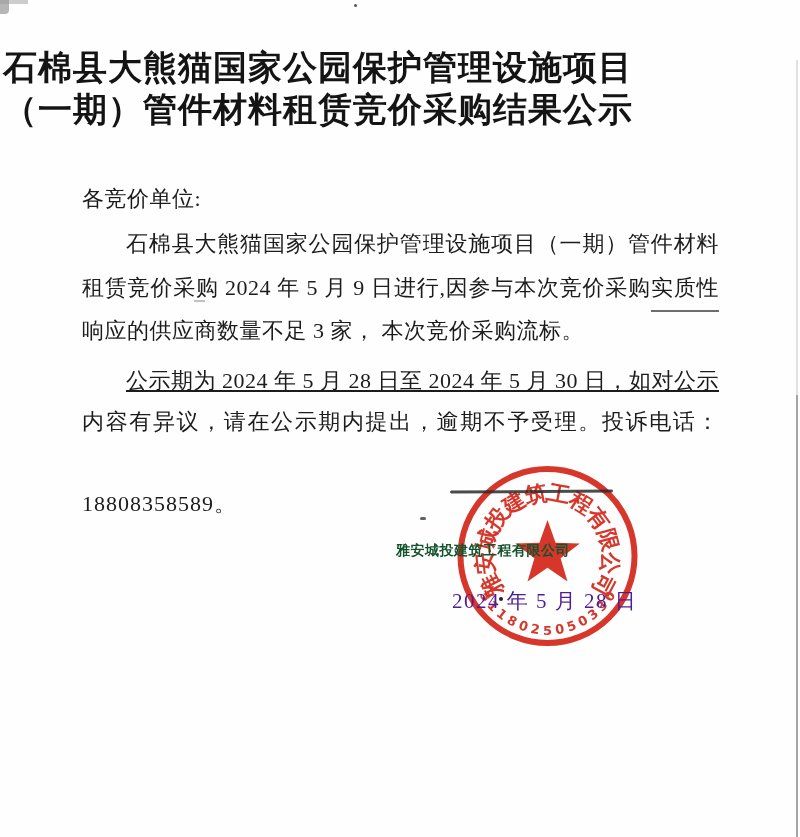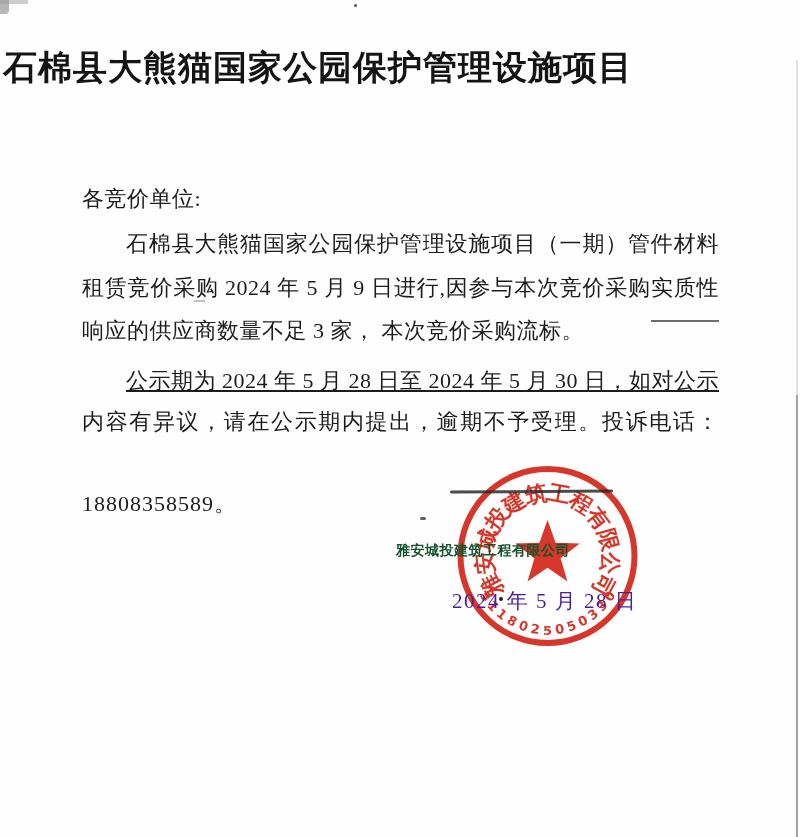--- a/index.html
+++ b/index.html
@@ -38,21 +38,21 @@
   }
   .bline.just { white-space: normal; text-align: justify; text-align-last: justify; }
   .salutation { top: 184px; }
   .p1l1 { top: 229px; text-indent: 44px; }
   .p1l2 { top: 273px; }
   .p1l3 { top: 316px; }
   .p2l1 { top: 366px; text-indent: 44px; text-decoration: underline; }
   .p2l2 { top: 407px; }
   .p2l3 { top: 449px; letter-spacing: 1px; margin-top: 40px; }
 
-  .u-artifact { border-bottom: 2px solid rgba(60,60,60,.75); padding-bottom: 20px; margin-top: 40px; }
+  .u-artifact { border-bottom: 2px solid rgba(60,60,60,.75); padding-bottom: 10px; margin-top: 40px; }
 
   
   .sig-company {
     position: absolute; left: 396px; top: 542px;
     font-size: 14px; letter-spacing: 0.5px; color: #14532d;
     z-index: 3; white-space: nowrap; font-weight: bold;
   }
   .sig-date {
     position: absolute; left: 452px; top: 587px;
     font-size: 21px; letter-spacing: 1.5px; color: #4c1d95;
@@ -91,20 +91,21 @@
   .speck-3 { left: 499px; top: 597px; width: 4px; height: 4px; background: #222; border-radius: 50%; z-index: 4; }
   .speck-4 { left: 194px; top: 300px; width: 11px; height: 2px; background: #999; opacity: .6; }
 </style>
 </head>
 <body>
 
 <div class="page">
 
   <div class="title">
     <div>石棉县大熊猫国家公园保护管理设施项目</div>
+    <div>（一期）管件材料租赁竞价采购结果公示</div>
   </div>
 
   <div class="bline salutation">各竞价单位:</div>
 
   <div class="bline just p1l1">石棉县大熊猫国家公园保护管理设施项目（一期）管件材料</div>
   <div class="bline just p1l2"><span>租赁竞价采购 2024 年 5 月 9 日进行,因参与本次竞价采购</span><span class="u-artifact">实质性</span></div>
   <div class="bline p1l3">响应的供应商数量不足 3 家， 本次竞价采购流标。</div>
 
   <div class="bline just p2l1">公示期为 2024 年 5 月 28 日至 2024 年 5 月 30 日，如对公示</div>
   <div class="bline just p2l2">内容有异议，请在公示期内提出，逾期不予受理。投诉电话：</div>

